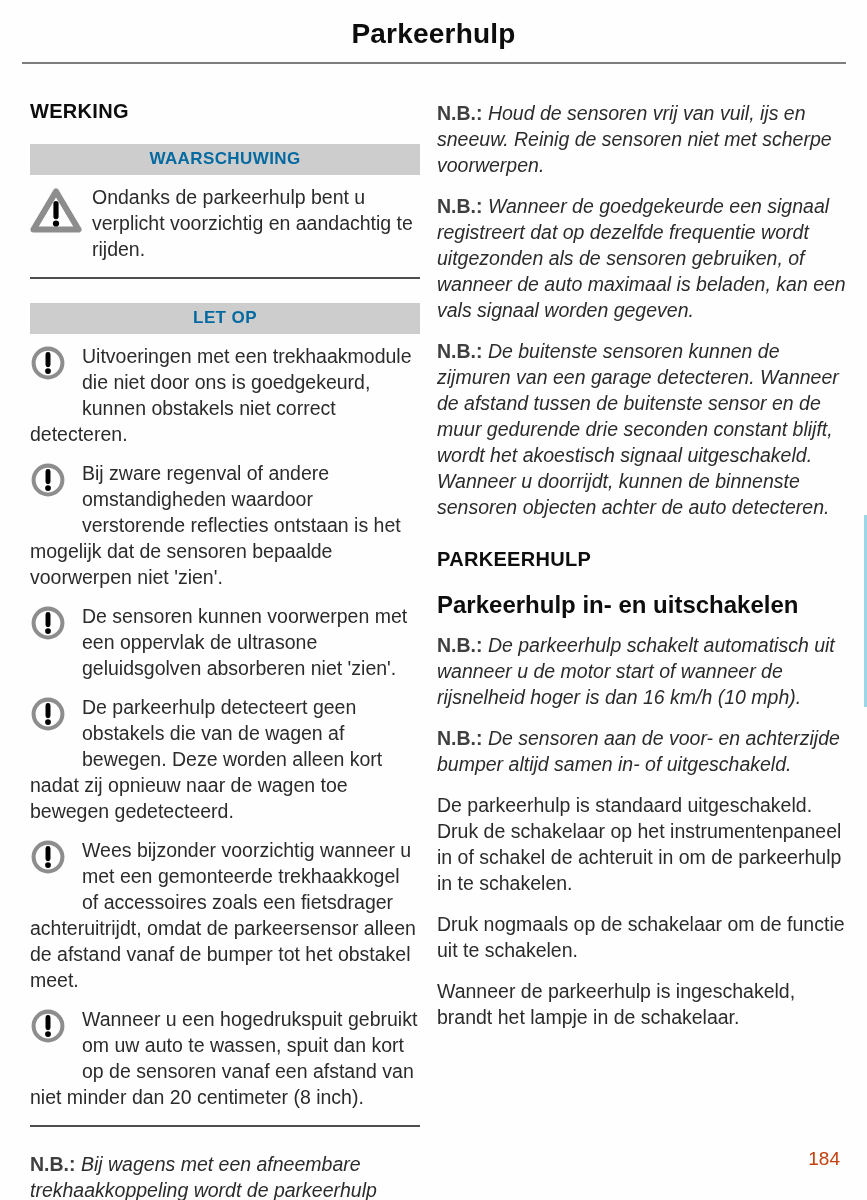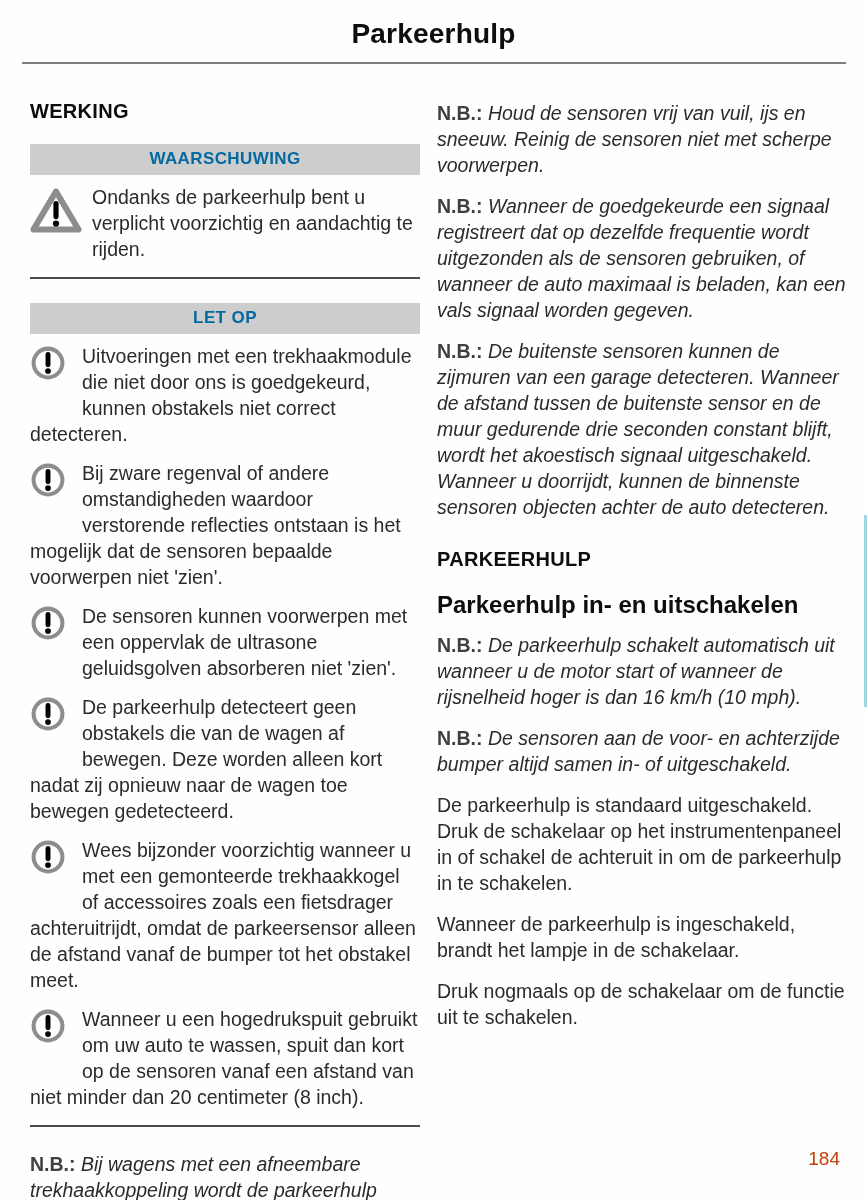--- a/index.html
+++ b/index.html
@@ -203,22 +203,22 @@
         <span class="note-label">N.B.:</span>
         <span class="note-text">De parkeerhulp schakelt automatisch uit wanneer u de motor start of wanneer de rijsnelheid hoger is dan 16 km/h (10 mph).</span>
       </p>
 
       <p class="note">
         <span class="note-label">N.B.:</span>
         <span class="note-text">De sensoren aan de voor- en achterzijde bumper altijd samen in- of uitgeschakeld.</span>
       </p>
 
       <p class="plain-para">De parkeerhulp is standaard uitgeschakeld. Druk de schakelaar op het instrumentenpaneel in of schakel de achteruit in om de parkeerhulp in te schakelen.</p>
+      <p class="plain-para">Druk nogmaals op de schakelaar om de functie uit te schakelen.</p>
       <p class="plain-para">Wanneer de parkeerhulp is ingeschakeld, brandt het lampje in de schakelaar.</p>
-      <p class="plain-para">Druk nogmaals op de schakelaar om de functie uit te schakelen.</p>
 
     </div>
   </div>
 
   <div class="page-footer">184</div>
 
   <div class="edge-stripe"></div>
 
 </div>
 

